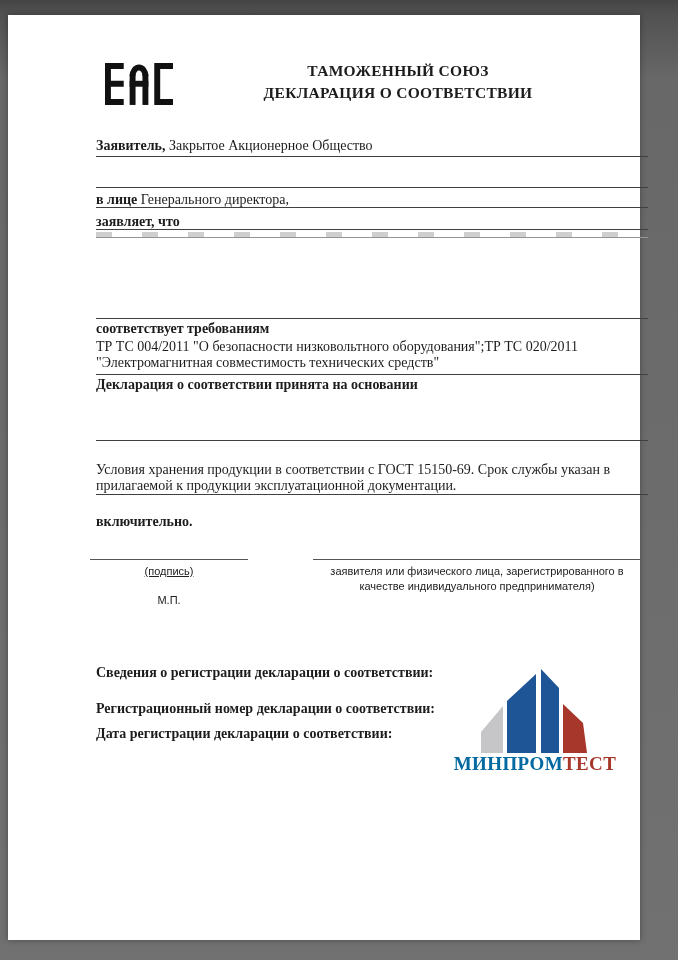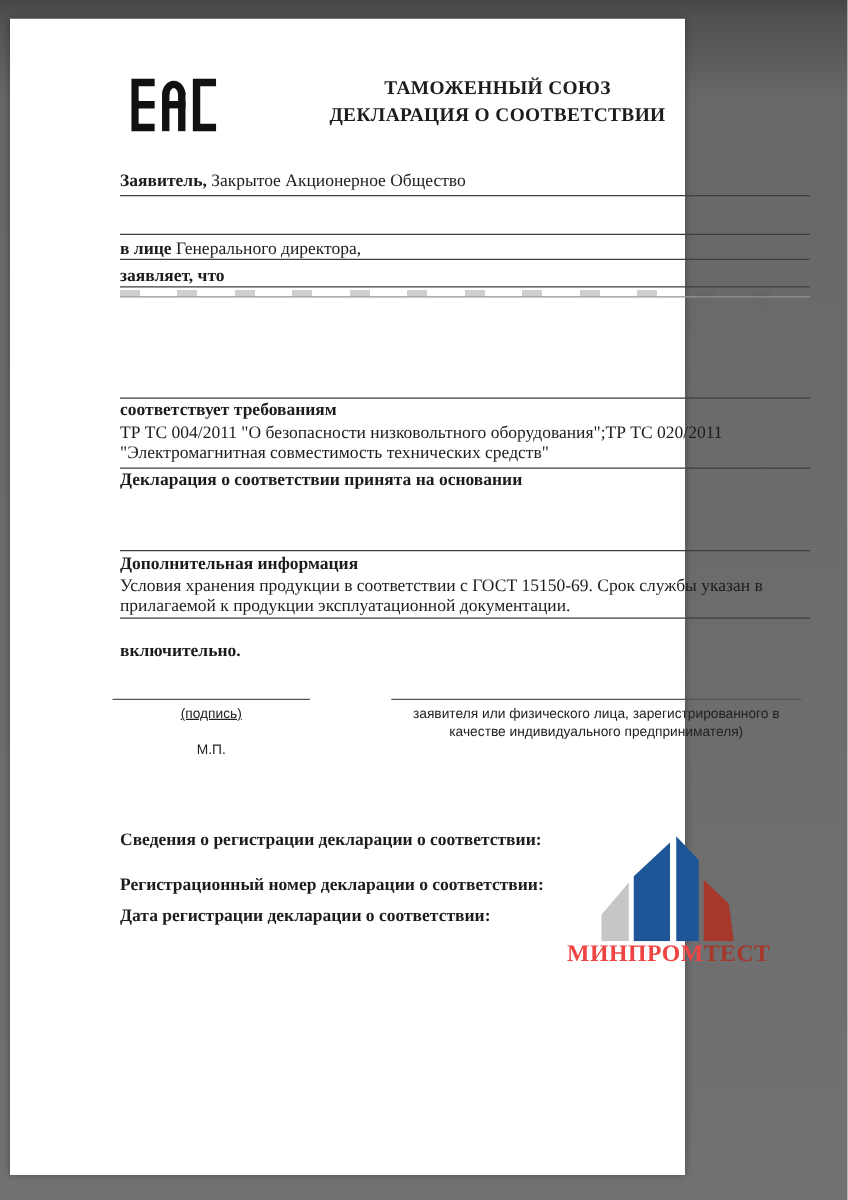--- a/index.html
+++ b/index.html
@@ -3,21 +3,21 @@
 <meta charset="utf-8">
 <style>
   * { margin:0; padding:0; box-sizing:border-box; }
   html,body { width:678px; height:960px; overflow:hidden; }
   body {
     background: linear-gradient(180deg,#454545 0px,#515151 14px,#686868 80px,#717171 100%);
     font-family:"Liberation Serif", serif;
     color:#1c1c1c;
   }
   .page {
-    position:absolute; left:8px; top:15px; width:540px; height:925px;
+    position:absolute; left:8px; top:15px; width:632px; height:925px;
     background:#ffffff; box-shadow:0 0 6px rgba(0,0,0,.35);
   }
   .abs { position:absolute; }
   .row { position:absolute; left:88px; width:552px; font-size:14px; line-height:16px; }
   .b { font-weight:bold; }
   .rule { position:absolute; left:88px; width:552px; height:0; border-top:1px solid #3f3f3f; }
   .ghost {
     position:absolute; left:88px; width:552px; height:6px;
     background:repeating-linear-gradient(90deg, rgba(95,95,95,.30) 0 16px, transparent 16px 46px);
     border-bottom:1px solid #949494; filter:blur(.3px);
@@ -28,21 +28,21 @@
   }
   .justify-line { text-align:justify; text-align-last:justify; font-weight:bold; }
   .sig-line { position:absolute; height:0; border-top:1px solid #555; }
   .sans { font-family:"Liberation Sans", sans-serif; }
   .sig-caption { position:absolute; font-size:11px; line-height:15px; text-align:center; color:#222; }
   .wordmark {
     position:absolute; left:437px; width:180px; top:738px;
     text-align:center; font-weight:bold; font-size:19px; letter-spacing:.4px;
     font-family:"Liberation Serif", serif;
   }
-  .wm-blue { color:#ef4444; }
+  .wm-blue { color:#0369a1; }
   .wm-red  { color:#a6372a; }
 </style>
 </head>
 <body>
 
 <div class="page">
 
   <svg class="abs" style="left:97px; top:40px;" width="68" height="58" viewBox="0 0 138 85">
     <path d="M0,0 H38 V12 H12 V36 H38 V48 H12 V73 H38 V85 H0 Z" fill="#111111"></path>
     <rect x="50" y="22" width="12" height="63" fill="#111111"></rect>
@@ -79,21 +79,20 @@
   <div class="rule" style="top:303px;"></div>
   <div class="row b" style="top:306px;">соответствует требованиям</div>
   <div class="row" style="top:324px; line-height:16px;">
     <div>ТР ТС 004/2011 "О безопасности низковольтного оборудования";ТР ТС 020/2011</div>
     <div>"Электромагнитная совместимость технических средств"</div>
   </div>
   <div class="rule" style="top:359px;"></div>
   <div class="row b" style="top:362px;">Декларация о соответствии принята на основании</div>
 
   <div class="rule" style="top:425px;"></div>
-  <div class="row b" style="top:429px;">Дополнительная информация</div>
   <div class="row" style="top:447px; line-height:16px;">
     <div>Условия хранения продукции в соответствии с ГОСТ 15150-69. Срок службы указан в</div>
     <div>прилагаемой к продукции эксплуатационной документации.</div>
   </div>
   <div class="rule" style="top:479px;"></div>
   <div class="row b" style="top:499px;">включительно.</div>
 
   <div class="sig-line" style="left:82px; top:544px; width:158px;"></div>
   <div class="sig-caption sans" style="left:82px; top:549px; width:158px;text-decoration:underline;">(подпись)</div>
   <div class="sig-caption sans" style="left:82px; top:578px; width:158px;">М.П.</div>

